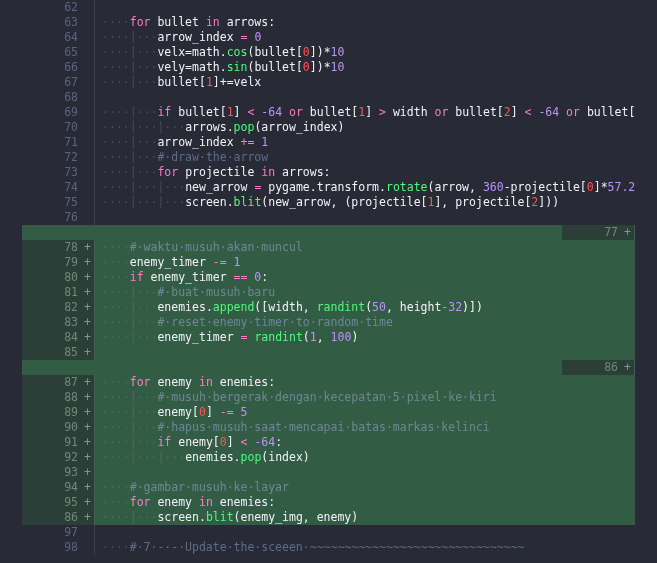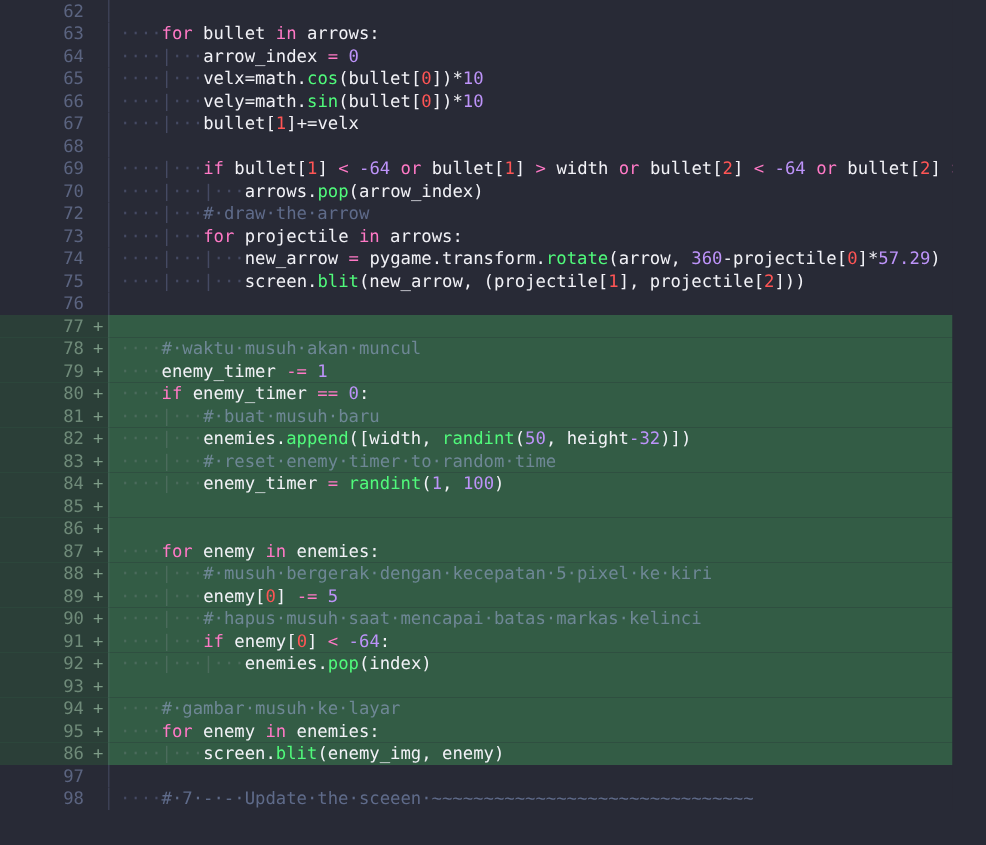--- a/index.html
+++ b/index.html
@@ -15,32 +15,33 @@
     line-height: 15px;
     -webkit-font-smoothing: antialiased;
   }
 
   #editor {
     position: relative;
     width: 635px;
     height: 563px;
     background: #282a36;
     overflow: hidden;
+    padding-left: 22px;
   }
 
   
   .row {
     position: relative;
     display: flex;
     align-items: stretch;
     height: 15px;
     background: #282a36;
     white-space: pre;
   }
-  .row.added { background: #335c45; }
+  .row.added { background: #335c45; justify-content: flex-end; }
 
   
   .strip {
     flex: 0 0 6px;
     background: #282a36;
   }
   .row.added .strip { background: #2b3f38; }
 
   
   .lineno {
@@ -106,20 +107,21 @@
   <div id="rows">
       <div class="row"><div class="strip"></div><div class="lineno">62</div><div class="marker"></div><div class="gutrule"></div></div>
       <div class="row"><div class="strip"></div><div class="lineno">63</div><div class="marker"></div><div class="gutrule"></div><div class="code"><span class="ws">····</span><span class="kw">for</span><span class="id"> bullet </span><span class="kw">in</span><span class="id"> arrows:</span></div></div>
       <div class="row"><div class="strip"></div><div class="lineno">64</div><div class="marker"></div><div class="gutrule"></div><div class="code"><span class="ws">····</span><span class="guide">|</span><span class="ws">···</span><span class="id">arrow_index </span><span class="op">=</span><span class="num"> 0</span></div></div>
       <div class="row"><div class="strip"></div><div class="lineno">65</div><div class="marker"></div><div class="gutrule"></div><div class="code"><span class="ws">····</span><span class="guide">|</span><span class="ws">···</span><span class="id">velx=math.</span><span class="fn">cos</span><span class="id">(bullet[</span><span class="numred">0</span><span class="id">])*</span><span class="num">10</span></div></div>
       <div class="row"><div class="strip"></div><div class="lineno">66</div><div class="marker"></div><div class="gutrule"></div><div class="code"><span class="ws">····</span><span class="guide">|</span><span class="ws">···</span><span class="id">vely=math.</span><span class="fn">sin</span><span class="id">(bullet[</span><span class="numred">0</span><span class="id">])*</span><span class="num">10</span></div></div>
       <div class="row"><div class="strip"></div><div class="lineno">67</div><div class="marker"></div><div class="gutrule"></div><div class="code"><span class="ws">····</span><span class="guide">|</span><span class="ws">···</span><span class="id">bullet[</span><span class="numred">1</span><span class="id">]+=velx</span></div></div>
       <div class="row"><div class="strip"></div><div class="lineno">68</div><div class="marker"></div><div class="gutrule"></div></div>
       <div class="row"><div class="strip"></div><div class="lineno">69</div><div class="marker"></div><div class="gutrule"></div><div class="code"><span class="ws">····</span><span class="guide">|</span><span class="ws">···</span><span class="kw">if</span><span class="id"> bullet[</span><span class="numred">1</span><span class="id">] </span><span class="op">&lt;</span><span class="num"> -64</span><span class="kw"> or</span><span class="id"> bullet[</span><span class="numred">1</span><span class="id">] </span><span class="op">&gt;</span><span class="id"> width </span><span class="kw">or</span><span class="id"> bullet[</span><span class="numred">2</span><span class="id">] </span><span class="op">&lt;</span><span class="num"> -64</span><span class="kw"> or</span><span class="id"> bullet[</span><span class="numred">2</span><span class="id">] </span><span class="op">&gt;</span><span class="id"> height:</span></div></div>
       <div class="row"><div class="strip"></div><div class="lineno">70</div><div class="marker"></div><div class="gutrule"></div><div class="code"><span class="ws">····</span><span class="guide">|</span><span class="ws">···</span><span class="guide">|</span><span class="ws">···</span><span class="id">arrows.</span><span class="fn">pop</span><span class="id">(arrow_index)</span></div></div>
+      <div class="row"><div class="strip"></div><div class="lineno">71</div><div class="marker"></div><div class="gutrule"></div><div class="code"><span class="ws">····</span><span class="guide">|</span><span class="ws">···</span><span class="id">arrow_index </span><span class="op">+=</span><span class="num"> 1</span></div></div>
       <div class="row"><div class="strip"></div><div class="lineno">72</div><div class="marker"></div><div class="gutrule"></div><div class="code"><span class="ws">····</span><span class="guide">|</span><span class="ws">···</span><span class="cmt">#·draw·the·arrow</span></div></div>
       <div class="row"><div class="strip"></div><div class="lineno">73</div><div class="marker"></div><div class="gutrule"></div><div class="code"><span class="ws">····</span><span class="guide">|</span><span class="ws">···</span><span class="kw">for</span><span class="id"> projectile </span><span class="kw">in</span><span class="id"> arrows:</span></div></div>
       <div class="row"><div class="strip"></div><div class="lineno">74</div><div class="marker"></div><div class="gutrule"></div><div class="code"><span class="ws">····</span><span class="guide">|</span><span class="ws">···</span><span class="guide">|</span><span class="ws">···</span><span class="id">new_arrow </span><span class="op">=</span><span class="id"> pygame.transform.</span><span class="fn">rotate</span><span class="id">(arrow, </span><span class="num">360</span><span class="id">-projectile[</span><span class="numred">0</span><span class="id">]*</span><span class="num">57.29</span><span class="id">)</span></div></div>
       <div class="row"><div class="strip"></div><div class="lineno">75</div><div class="marker"></div><div class="gutrule"></div><div class="code"><span class="ws">····</span><span class="guide">|</span><span class="ws">···</span><span class="guide">|</span><span class="ws">···</span><span class="id">screen.</span><span class="fn">blit</span><span class="id">(new_arrow, (projectile[</span><span class="numred">1</span><span class="id">], projectile[</span><span class="numred">2</span><span class="id">]))</span></div></div>
       <div class="row"><div class="strip"></div><div class="lineno">76</div><div class="marker"></div><div class="gutrule"></div><div class="code"></div></div>
       <div class="row added"><div class="strip"></div><div class="lineno">77</div><div class="marker">+</div><div class="gutrule"></div></div>
       <div class="row added"><div class="strip"></div><div class="lineno">78</div><div class="marker">+</div><div class="gutrule"></div><div class="code"><span class="ws">····</span><span class="cmt">#·waktu·musuh·akan·muncul</span></div></div>
       <div class="row added"><div class="strip"></div><div class="lineno">79</div><div class="marker">+</div><div class="gutrule"></div><div class="code"><span class="ws">····</span><span class="id">enemy_timer </span><span class="op">-=</span><span class="num"> 1</span></div></div>
       <div class="row added"><div class="strip"></div><div class="lineno">80</div><div class="marker">+</div><div class="gutrule"></div><div class="code"><span class="ws">····</span><span class="kw">if</span><span class="id"> enemy_timer </span><span class="op">==</span><span class="num"> 0</span><span class="id">:</span></div></div>
       <div class="row added"><div class="strip"></div><div class="lineno">81</div><div class="marker">+</div><div class="gutrule"></div><div class="code"><span class="ws">····</span><span class="guide">|</span><span class="ws">···</span><span class="cmt">#·buat·musuh·baru</span></div></div>

